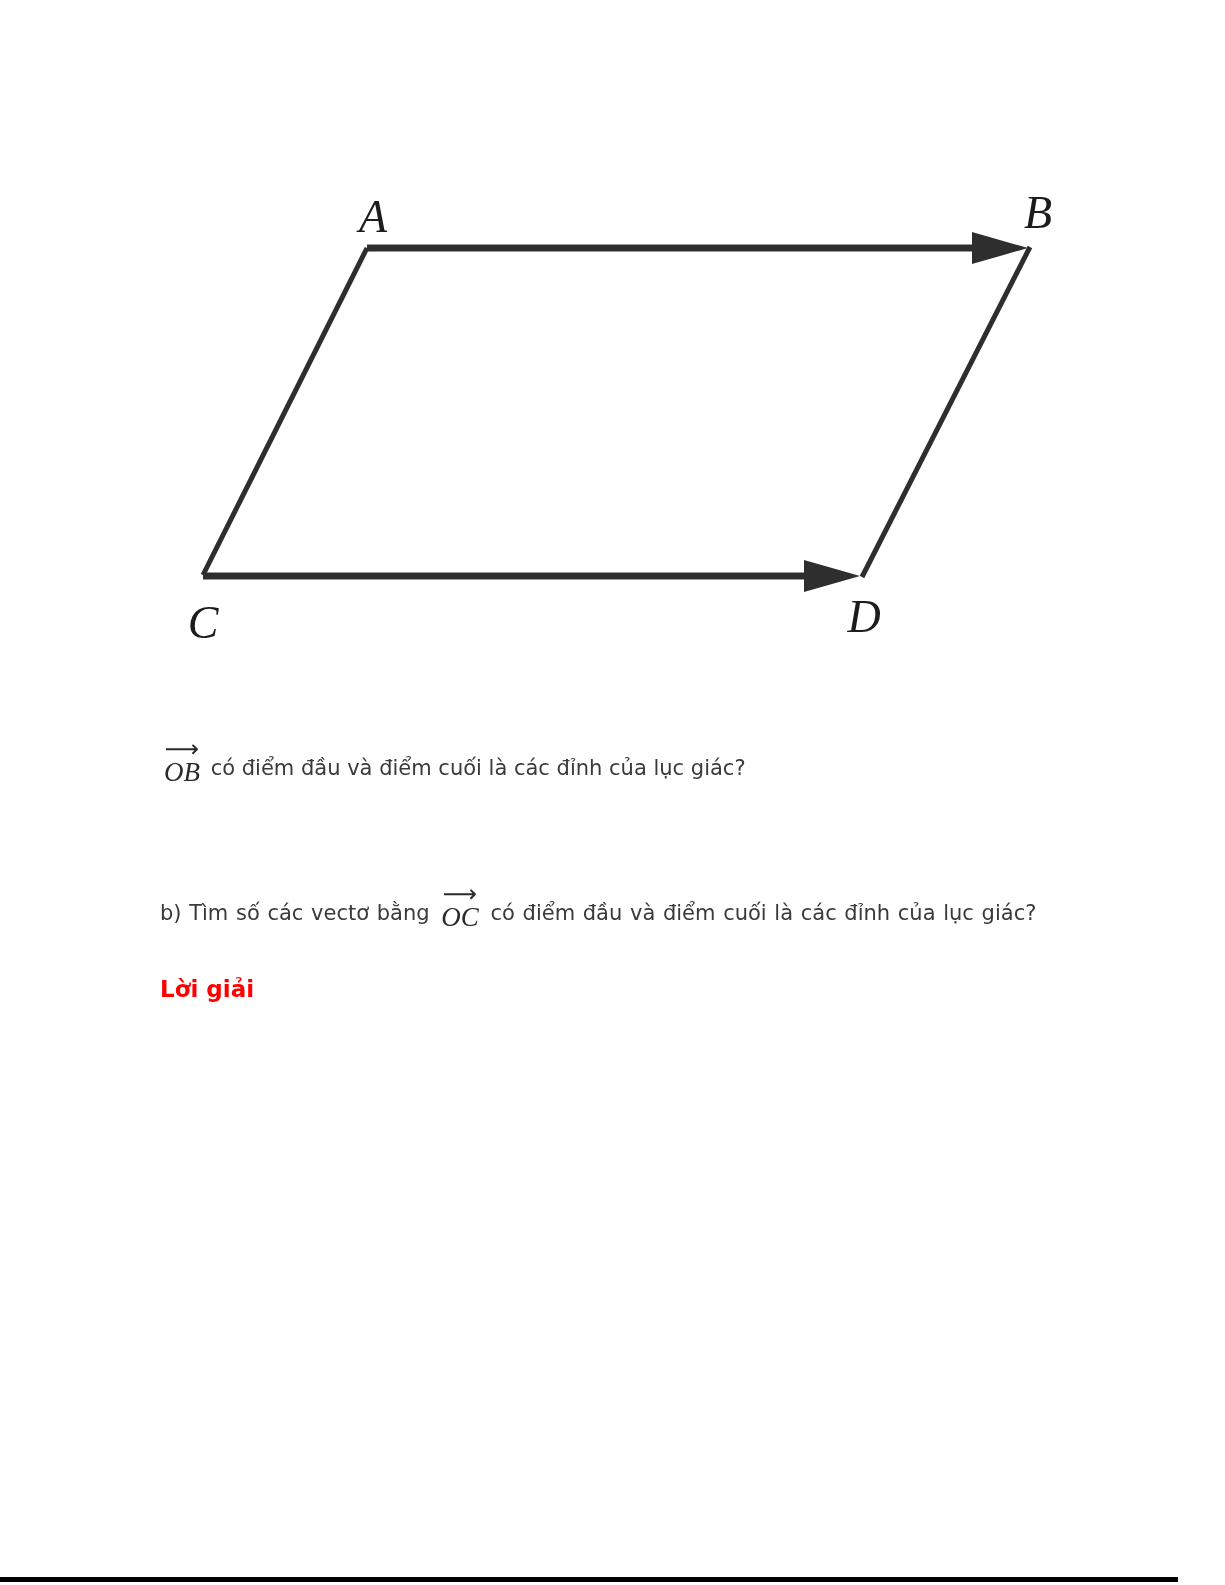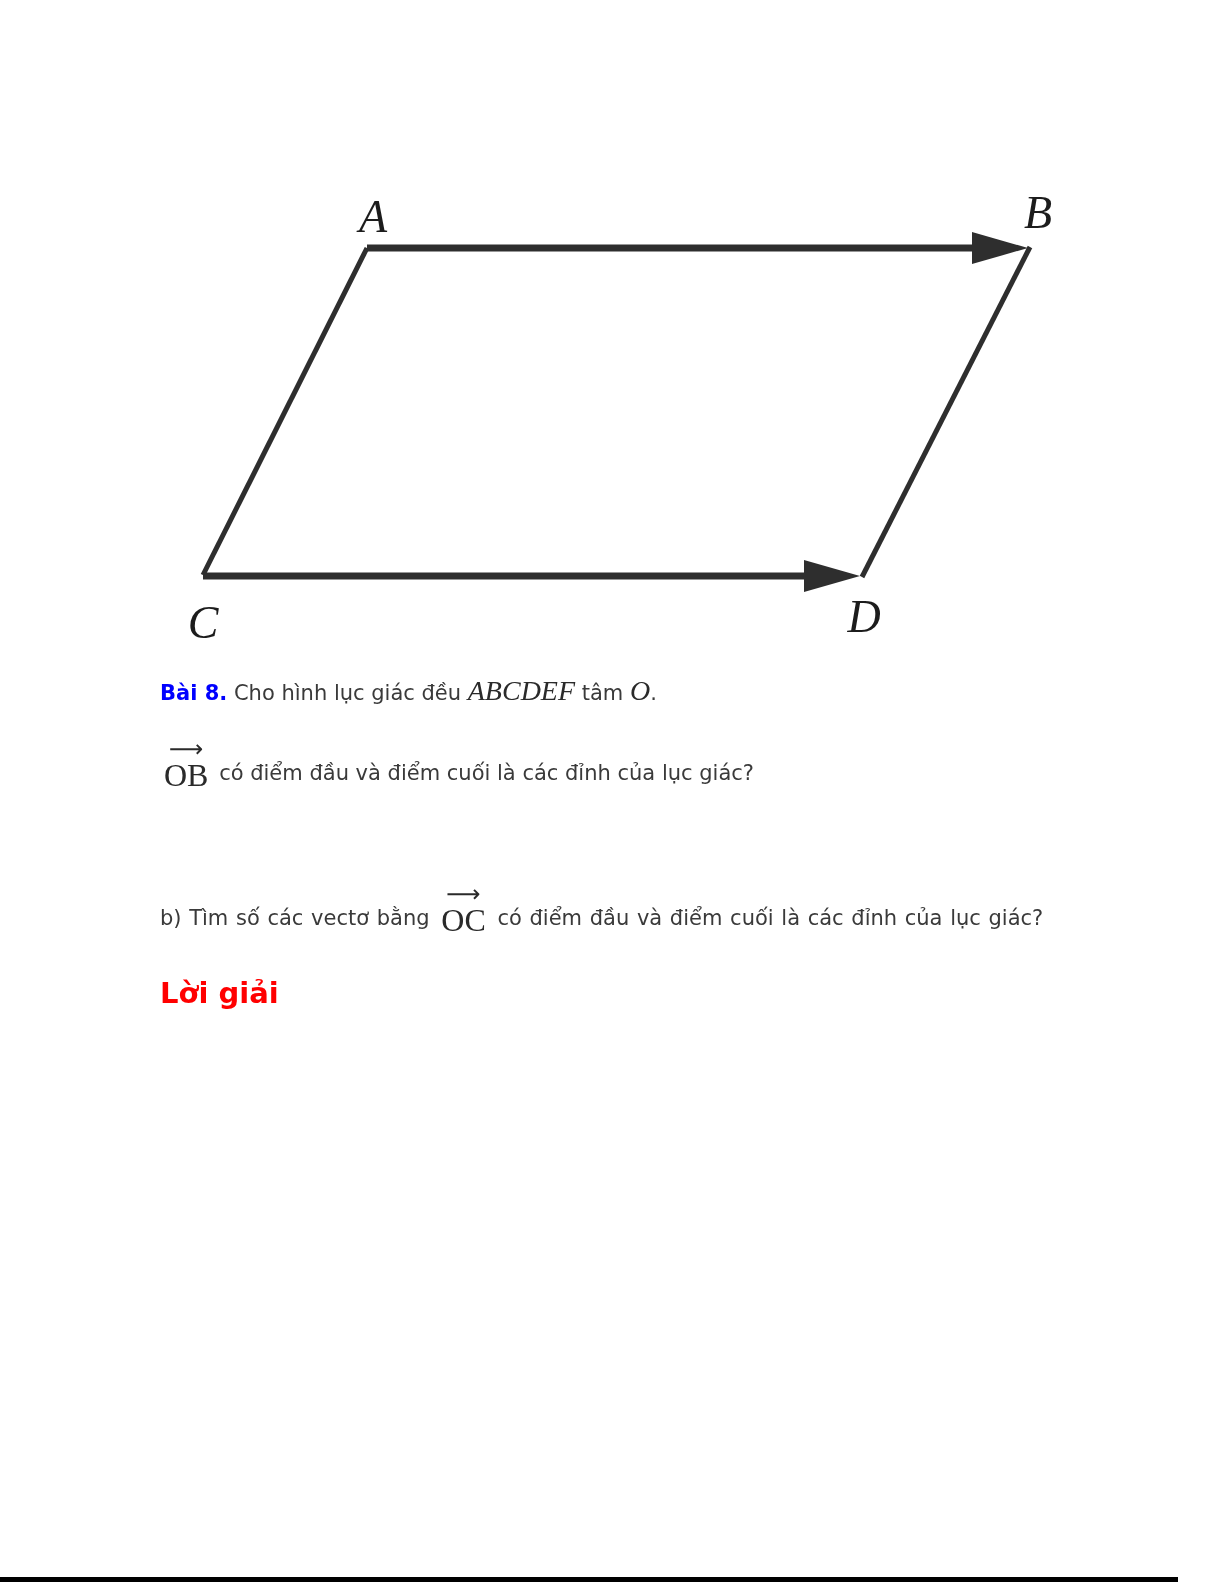--- a/index.html
+++ b/index.html
@@ -60,27 +60,28 @@
     font-family: "DejaVu Sans", sans-serif;
     font-style: normal;
     font-size: 24px;
     height: 17px;
     line-height: 15px;
     color: #2a2a2a;
   }
   .vec .vec-letters {
     display: block;
     font-family: "Liberation Serif", "DejaVu Serif", serif;
-    font-size: 32px;
+    font-style: italic;
+    font-size: 27px;
     color: #2a2a2a;
   }
 
   .loi-giai {
     top: 976px;
-    font-size: 29px;
+    font-size: 23px;
     font-weight: bold;
     color: #ff0000;
   }
 
   .bottom-bar {
     position: absolute;
     left: 0; top: 1577px;
     width: 1178px; height: 5px;
     background: #000000;
   }
@@ -101,23 +102,20 @@
 
     <line class="edge edge-thick" x1="203" y1="576" x2="838" y2="576"></line>
     <polygon class="arrowhead" points="860,576 804,560 804,592"></polygon>
 
     <text class="vertex-label" x="373" y="232" text-anchor="middle">A</text>
     <text class="vertex-label" x="1038" y="228" text-anchor="middle">B</text>
     <text class="vertex-label" x="203" y="638" text-anchor="middle">C</text>
     <text class="vertex-label" x="864" y="632" text-anchor="middle">D</text>
   </svg>
 
-  <div class="textline line-bai8">
-    <span class="problem-number">Bài 8.</span><span> Cho hình lục giác đều </span><span class="math">ABCDEF</span><span> tâm </span><span class="math">O</span><span>.</span>
-  </div>
 
   <div class="para para-a">
     <span class="vec">
       <span class="vec-arrow">⟶</span>
       <span class="vec-letters">OB</span>
     </span>
     <span>có điểm đầu và điểm cuối là các đỉnh của lục giác?</span>
   </div>
 
   <div class="para para-b">

